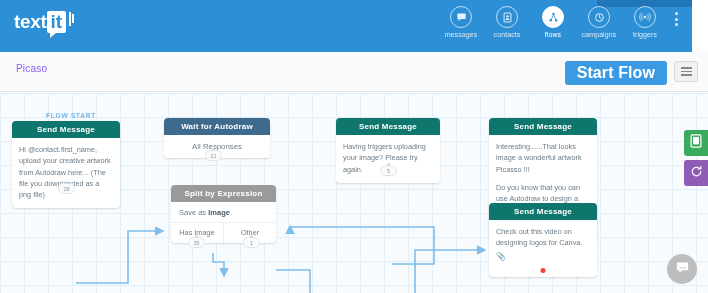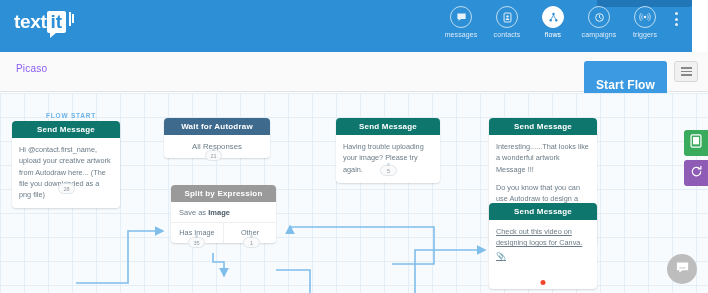--- a/index.html
+++ b/index.html
@@ -68,22 +68,22 @@
   .subheader {
     position: absolute; left: 0; top: 52px; width: 708px; height: 40px;
     background: #fafafa; border-bottom: 1px solid #e3e3e3;
   }
   .page-title {
     position: absolute; left: 16px; top: 11px;
     font-size: 10px; color: #8b5cf6; letter-spacing: 0.2px;
   }
   .btn-start {
     position: absolute; right: 41px; top: 9px;
-    background: #3b9ae1; color: #fff; font-size: 12px; font-weight: bold;
-    padding: 17px 12px; border-radius: 3px; border: none; cursor: pointer;
+    background: #3b9ae1; color: #fff; font-size: 16px; font-weight: bold;
+    padding: 3px 12px; border-radius: 3px; border: none; cursor: pointer;
     letter-spacing: 0.1px;
   }
   .btn-menu {
     position: absolute; right: 10px; top: 9px;
     width: 24px; height: 21px; background: #f1f1f1; border: 1px solid #d8d8d8;
     border-radius: 3px; cursor: pointer;
     display: flex; flex-direction: column; align-items: center; justify-content: center; gap: 2px;
   }
   .btn-menu i { width: 11px; height: 1.5px; background: #888; display:block; }
 
@@ -300,35 +300,35 @@
       <div class="split-cats">
         <div class="split-cat">Has Image</div>
         <div class="split-cat">Other</div>
       </div>
     </div>
     <div class="exit" style="left:188px; top:144px;">35</div>
     <div class="exit" style="left:243px; top:144px;">1</div>
 
     <div class="node" style="left:336px; top:25px; width:104px;">
       <div class="node-head head-blue">Send Message</div>
-      <div class="node-body">Having trouble uploading your image? Please try again.</div>
+      <div class="node-body">Having triggers uploading your image? Please try again.</div>
     </div>
     <div class="exit" style="left:380px; top:72px;">5</div>
 
     <div class="node" style="left:489px; top:25px; width:108px;">
       <div class="node-head head-blue">Send Message</div>
       <div class="node-body">
-        <p>Interesting......That looks like a wonderful artwork Message !!!</p>
+        <p>Interesting......That looks image a wonderful artwork Picasso !!!</p>
         <p>Do you know that you can use Autodraw to design a unique logo for your products? Or you can use any other application.</p>
       </div>
     </div>
 
     <div class="node" style="left:489px; top:110px; width:108px;">
       <div class="node-head head-blue">Send Message</div>
-      <div class="node-body" style="padding-bottom:26px;text-decoration:underline;">
+      <div class="node-body" style="padding-bottom:14px;">
         <span>Check out this video on designing logos for Canva.</span>
         <span class="clip-icon">📎</span>
       </div>
       <div class="red-dot"></div>
     </div>
 
   </div>
 
   <div class="rail">
     <div class="rail-btn rail-green">

